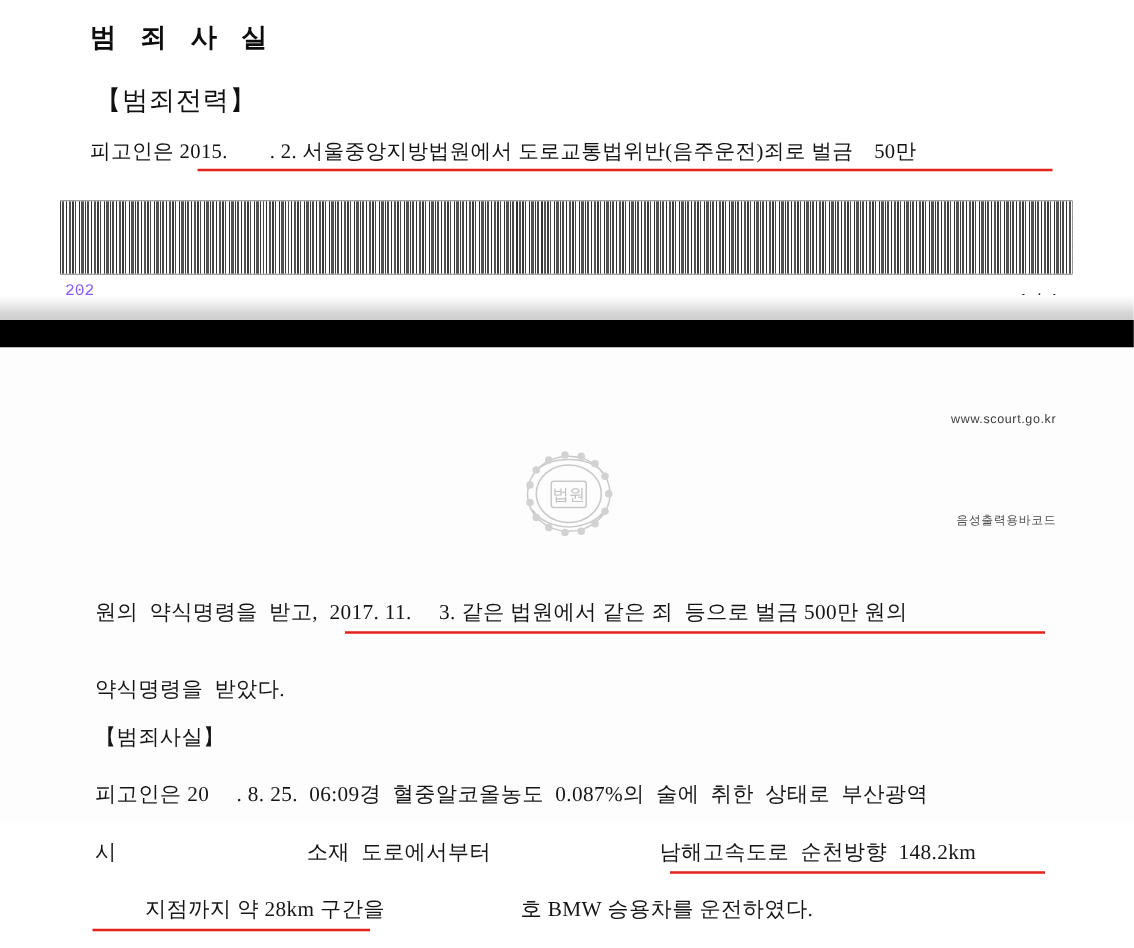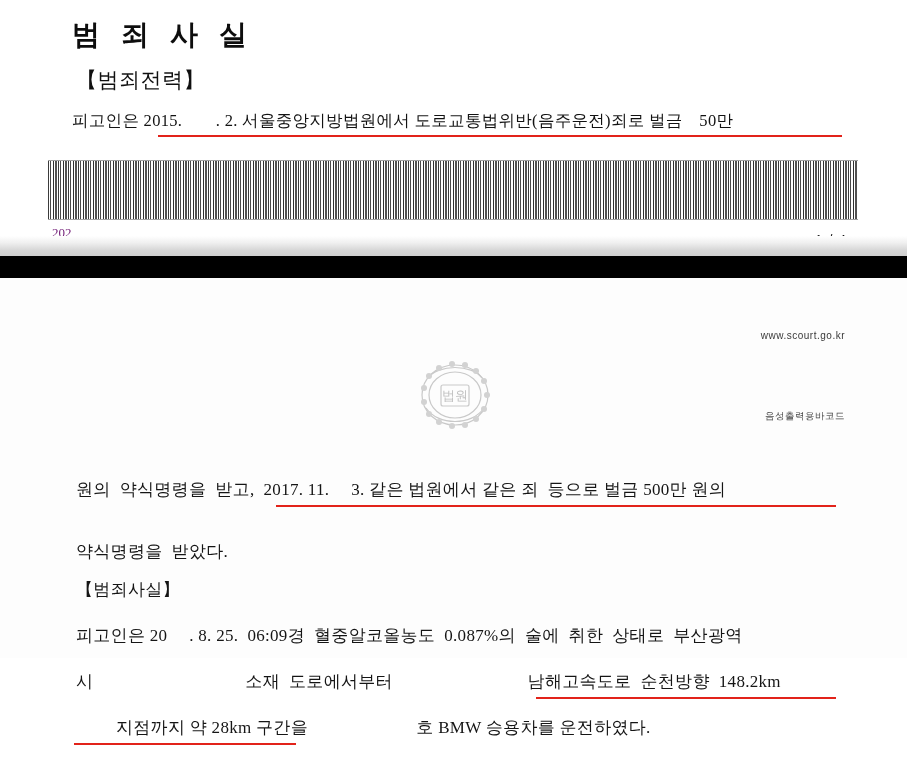--- a/index.html
+++ b/index.html
@@ -27,21 +27,21 @@
   #page-top {
     top: 0;
     height: 256px;
     overflow: hidden;
   }
 
   .doc-heading {
     position: absolute;
     left: 72px;
     top: 16px;
-    font-size: 28px;
+    font-size: 21px;
     font-weight: bold;
     letter-spacing: 7px;
     color: #0d0d0d;
   }
 
   .bracket-label {
     position: absolute;
     font-size: 21px;
     color: #101010;
     letter-spacing: 0.5px;
@@ -93,22 +93,22 @@
     font-size: 10px;
     color: #3b3b3b;
     font-family: "Liberation Sans", sans-serif;
   }
 
   .page-year {
     position: absolute;
     left: 52px;
     top: 225px;
     font-size: 13px;
-    color: #701a75;
-    font-family: Liberation Serif, serif;
+    color: #8b5cf6;
+    font-family: Liberation Mono, monospace;
   }
 
   .page-number {
     position: absolute;
     right: 60px;
     top: 232px;
     font-size: 14px;
     color: #1a1a1a;
     font-family: "Liberation Sans", sans-serif;
     letter-spacing: 1px;

